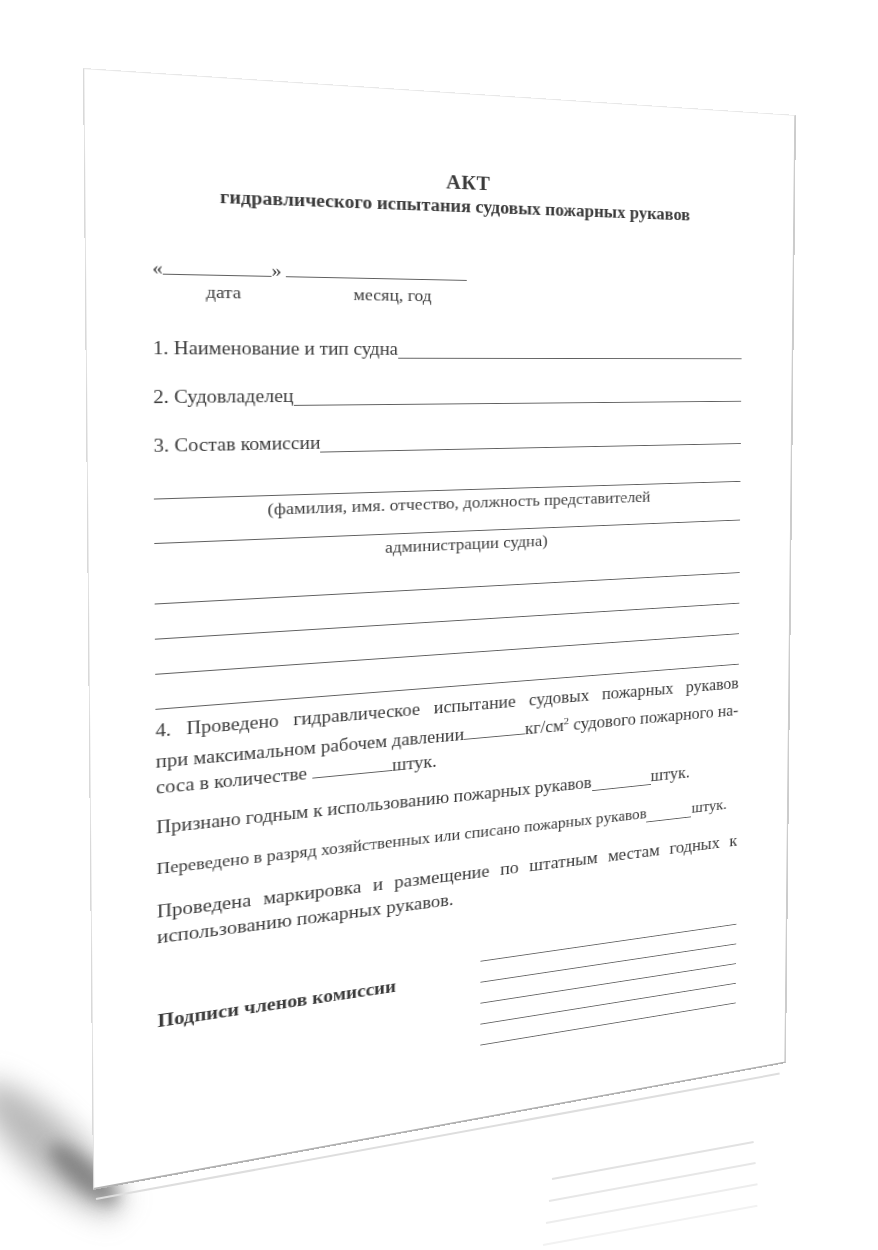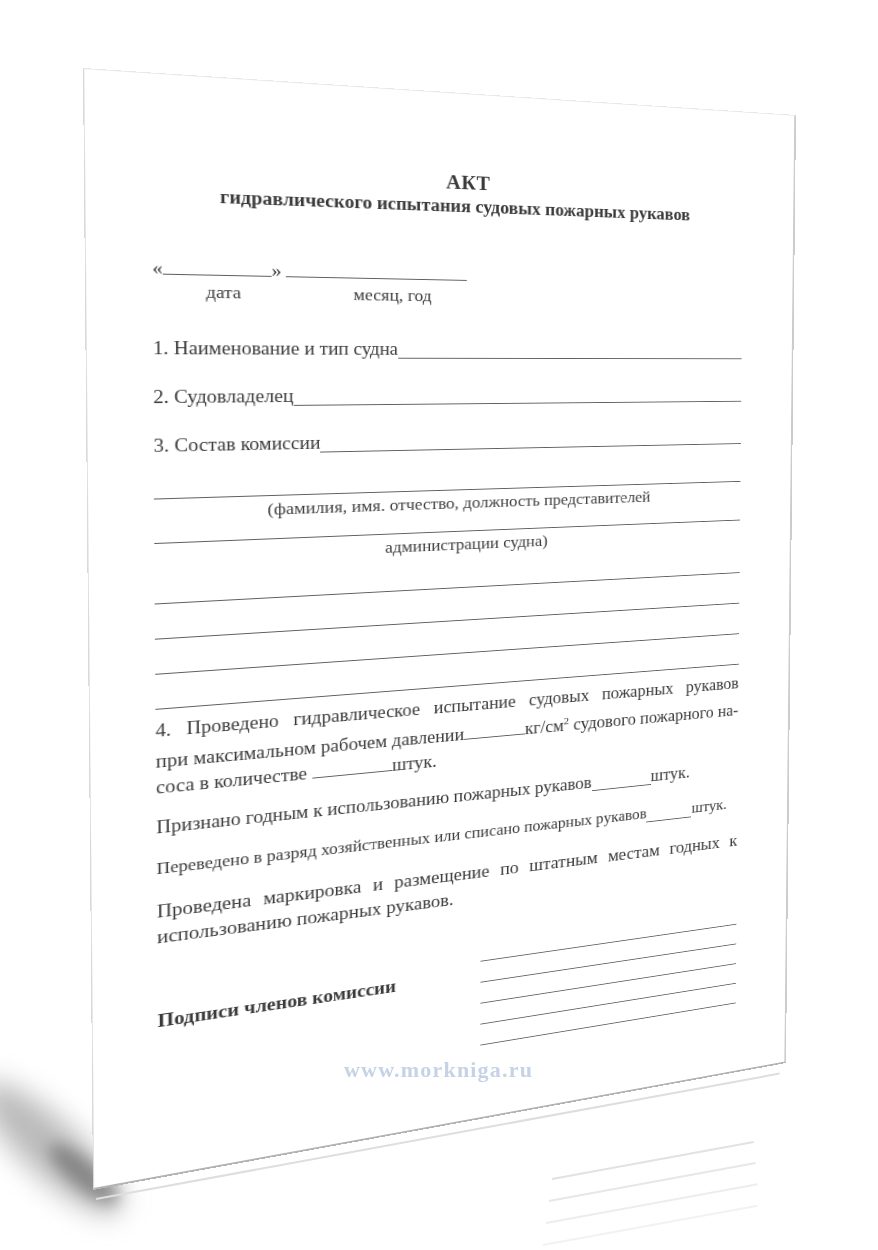--- a/index.html
+++ b/index.html
@@ -172,15 +172,14 @@
             <div class="sig-line"></div>
             <div class="sig-line"></div>
             <div class="sig-line"></div>
             <div class="sig-line"></div>
           </div>
       </div>
 
     </div>
   </div>
 
-  <div class="watermark" style="color: rgb(198, 211, 230);">www.morkniga.ru</div>
 
 </div>
 
 </body></html>

